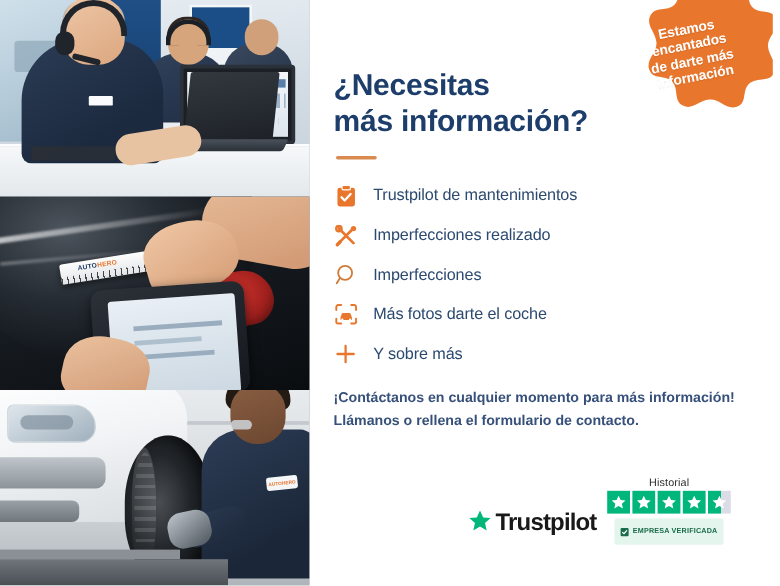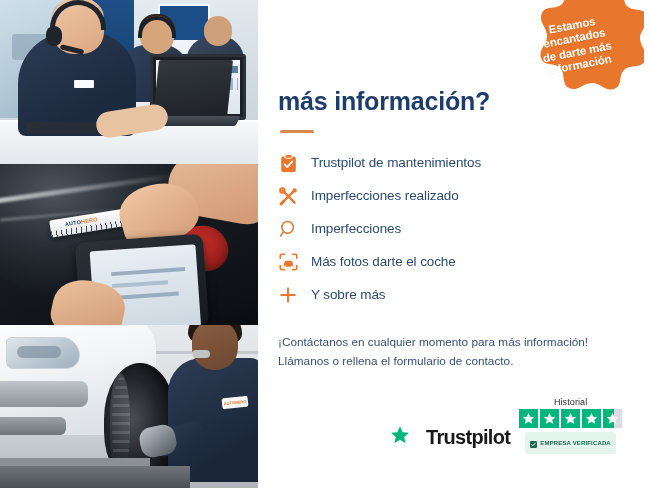--- a/index.html
+++ b/index.html
@@ -237,24 +237,25 @@
     display:flex; align-items:center; justify-content:center;
   }
   .feature .flabel {
     font-size:13.5px;
     color:#2c4a70;
     line-height:1.1;
     letter-spacing:-0.1px;
   }
 
   .contact {
-    margin-top:28px;
+    margin-top:17px;
     font-size:11.8px;
     line-height:1.65;
     color:#36507a;
+    font-weight:bold;
   }
 
   
   .badge {
     position:absolute;
     right:6px; top:-28px;
     width:138px; height:138px;
   }
   .badge svg { position:absolute; inset:0; }
   .badge-inner {
@@ -275,21 +276,21 @@
     text-shadow:0 1px 1px rgba(0,0,0,.08);
     width:104px;
   }
 
   
   .trust {
     position:absolute;
     left:132px; bottom:34px;
     display:flex; align-items:flex-end; gap:9px;
   }
-  .tp-logo { display:flex; align-items:center; gap:16px; padding-bottom:5px; }
+  .tp-logo { display:flex; align-items:center; gap:3px; padding-bottom:5px; }
   .tp-name {
     font-size:20px; font-weight:bold; color:#191919; letter-spacing:-0.7px;
   }
   .tp-right { display:flex; flex-direction:column; align-items:center; }
   .tp-excelente {
     font-size:9px; color:#2b2b2b; margin-bottom:2px; letter-spacing:.1px;
   }
   .tp-stars { display:flex; gap:2px; }
   .tp-star {
     width:19px; height:19px; background:#00b67a;
@@ -415,21 +416,21 @@
           </svg>
         </span>
         <div class="badge-text">Estamos</div>
         <div class="badge-text">encantados</div>
         <div class="badge-text">de darte más</div>
         <div class="badge-text">información</div>
       </div>
     </div>
 
     <h1 class="headline">
-      <br>
+      <span>¿Necesitas</span><br>
       <span>más información?</span>
     </h1>
     <div class="rule"></div>
 
     <ul class="features">
 
       <li class="feature">
         <span class="ficon">
           <svg width="17" height="19" viewBox="0 0 17 19" aria-hidden="true">
             <rect x="1.2" y="2.4" width="14.6" height="15.6" rx="2" fill="#e8762c"></rect>

